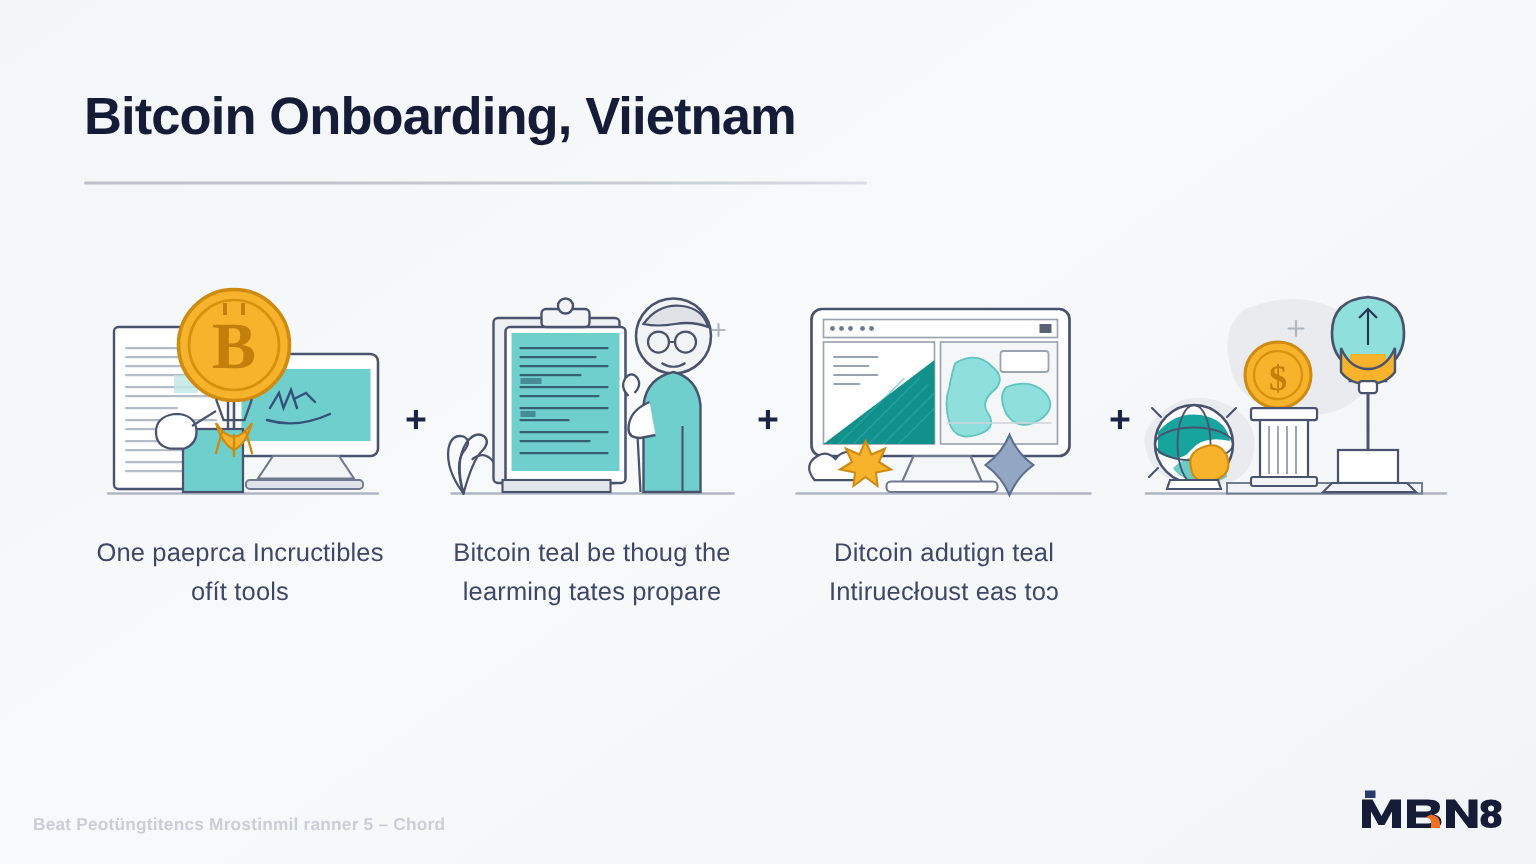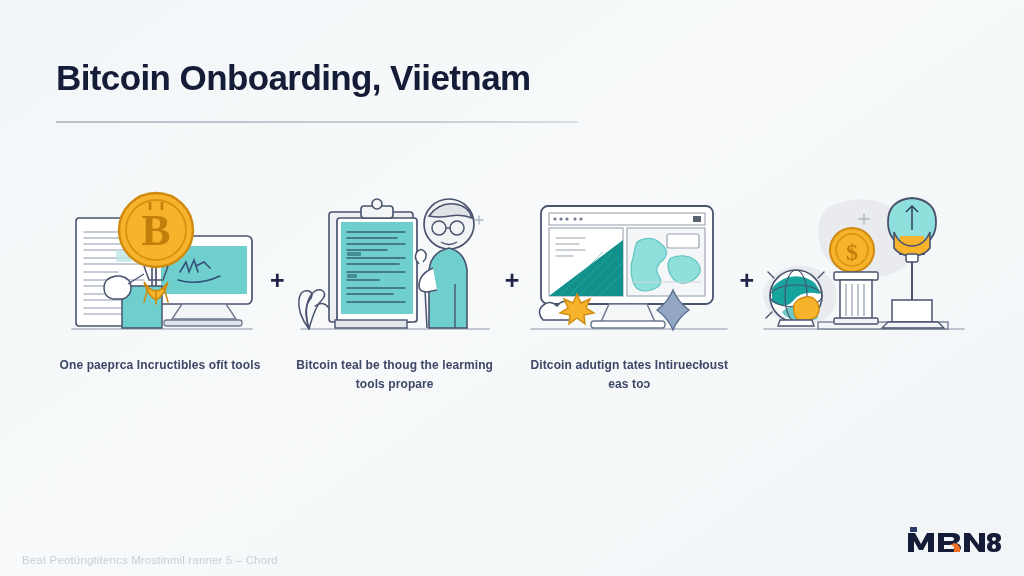--- a/index.html
+++ b/index.html
@@ -79,38 +79,38 @@
   .art {
     position: relative;
     height: 148px;
     width: 208px;
   }
   .art svg { display: block; }
 
   .caption {
     margin-top: 20px;
     text-align: center;
-    font-size: 12px;
+    font-size: 17px;
     line-height: 1.55;
     color: #3e4767;
     letter-spacing: 0.1px;
     padding: 0 2px;
-    font-weight: bold;
   }
   .col-1 .caption { text-align: center; }
 
   
   .footer-note {
     position: absolute;
     left: 22px;
-    bottom: 10px;
+    bottom: 20px;
     font-size: 11.5px;
     color: #c9cfd7;
     letter-spacing: 0.15px;
     white-space: nowrap;
+    font-weight: bold;
   }
   .logo {
     position: absolute;
     right: 22px;
     bottom: 20px;
     display: flex;
     align-items: flex-end;
     height: 34px;
   }
   .logo svg { display: block; }
@@ -237,21 +237,21 @@
           <path d="M142 80 q-14 6 -14 18 q0 6 8 6 l10 -2" fill="#ffffff" stroke="#49536e" stroke-width="1.6"></path>
           <path d="M128 76 q-6 -6 -2 -12 q4 -5 8 0 q3 5 -2 10" fill="#ffffff" stroke="#49536e" stroke-width="1.5"></path>
           <line x1="164" y1="96" x2="164" y2="140" stroke="#49536e" stroke-width="1.4"></line>
 
           <g stroke="#aeb6c2" stroke-width="1.4" stroke-linecap="round">
             <line x1="188" y1="28" x2="188" y2="36"></line>
             <line x1="184" y1="32" x2="192" y2="32"></line>
           </g>
         </svg>
       </div>
-      <div class="caption">Bitcoin teal be thoug the learming tools propare</div>
+      <div class="caption">Bitcoin teal be thoug the learming tates propare</div>
     </div>
 
     <div class="plus">+</div>
 
     <div class="column col-3">
       <div class="art">
         <svg width="208" height="148" viewBox="0 0 208 148">
           <line x1="6" y1="141" x2="202" y2="141" stroke="#aeb6c2" stroke-width="1.6" stroke-linecap="round"></line>
 
           <rect x="16" y="18" width="172" height="98" rx="7" fill="#ffffff" stroke="#49536e" stroke-width="1.8"></rect>
@@ -298,21 +298,21 @@
 
           <g transform="translate(52,120)">
             <path d="M0 -14 L4 -5 L13 -9 L9 0 L17 5 L7 7 L8 16 L0 10 L-8 16 L-7 7 L-17 5 L-9 0 L-13 -9 L-4 -5 Z" fill="#f7b32b" stroke="#cf8b10" stroke-width="1.4"></path>
           </g>
 
           <g transform="translate(148,122)">
             <path d="M0 -20 q5 12 16 20 q-11 8 -16 20 q-5 -12 -16 -20 q11 -8 16 -20 z" fill="#93a6c4" stroke="#5b6f91" stroke-width="1.4"></path>
           </g>
         </svg>
       </div>
-      <div class="caption">Ditcoin adutign tates Intiruecłoust eas toɔ</div>
+      <div class="caption">Ditcoin adutign teal Intiruecłoust eas toɔ</div>
     </div>
 
     <div class="plus">+</div>
 
     <div class="column col-4">
       <div class="art">
         <svg width="208" height="148" viewBox="0 0 208 148">
 
           <path d="M70 18 q40 -16 70 6 q26 18 14 42 q-14 26 -50 22 q-38 -4 -44 -32 q-6 -26 10 -38 z" fill="#e6e9ed" opacity="0.85"></path>
           <path d="M6 96 q20 -26 48 -16 q26 10 22 34 q-4 22 -32 22 q-30 0 -38 -18 q-6 -14 0 -22 z" fill="#e6e9ed" opacity="0.85"></path>

